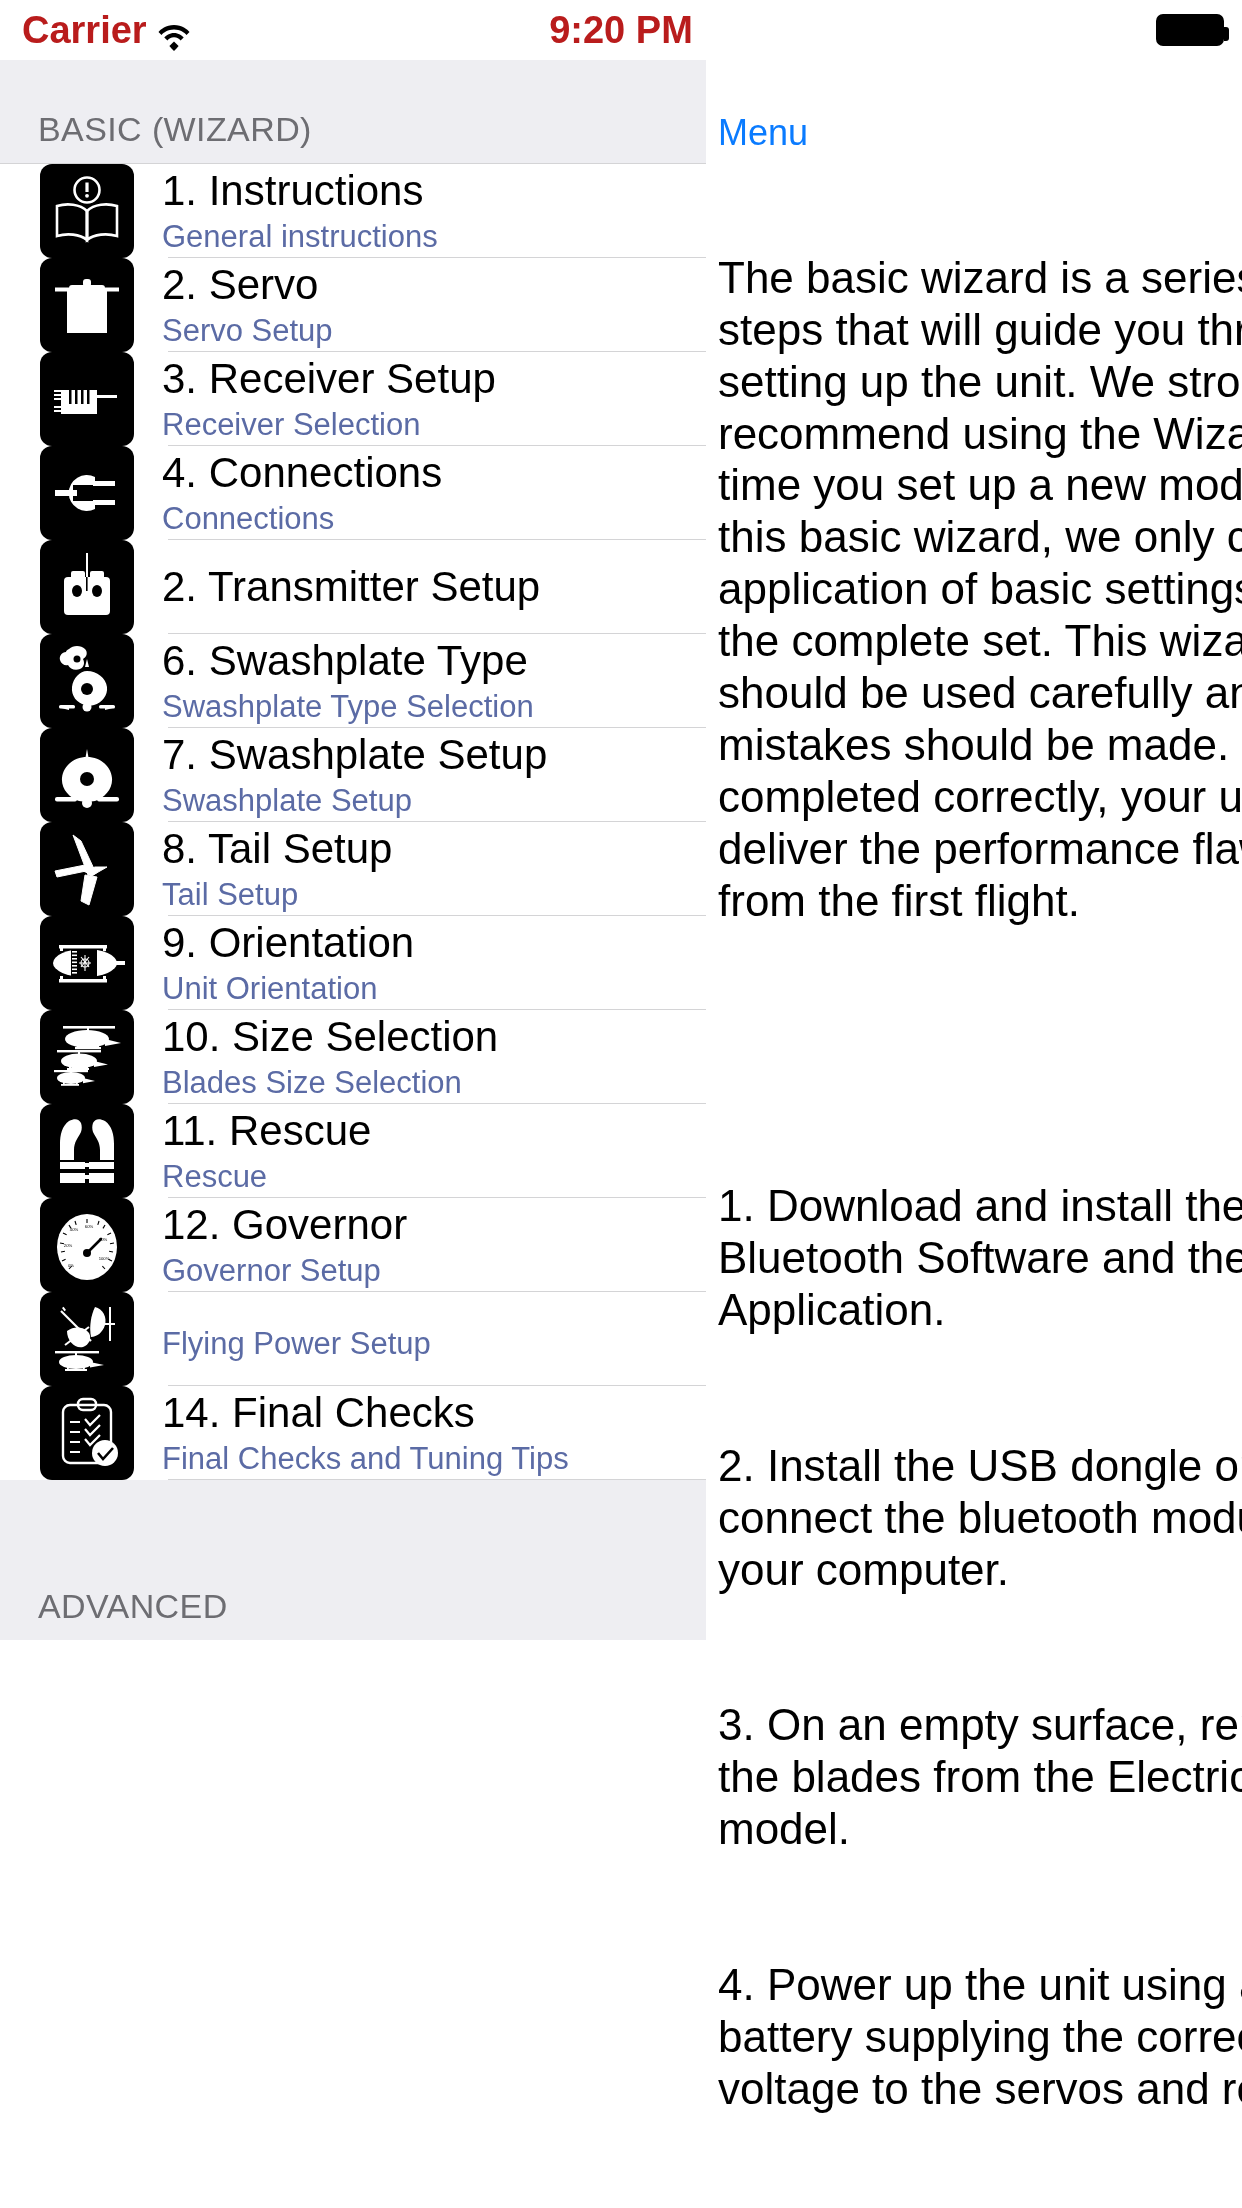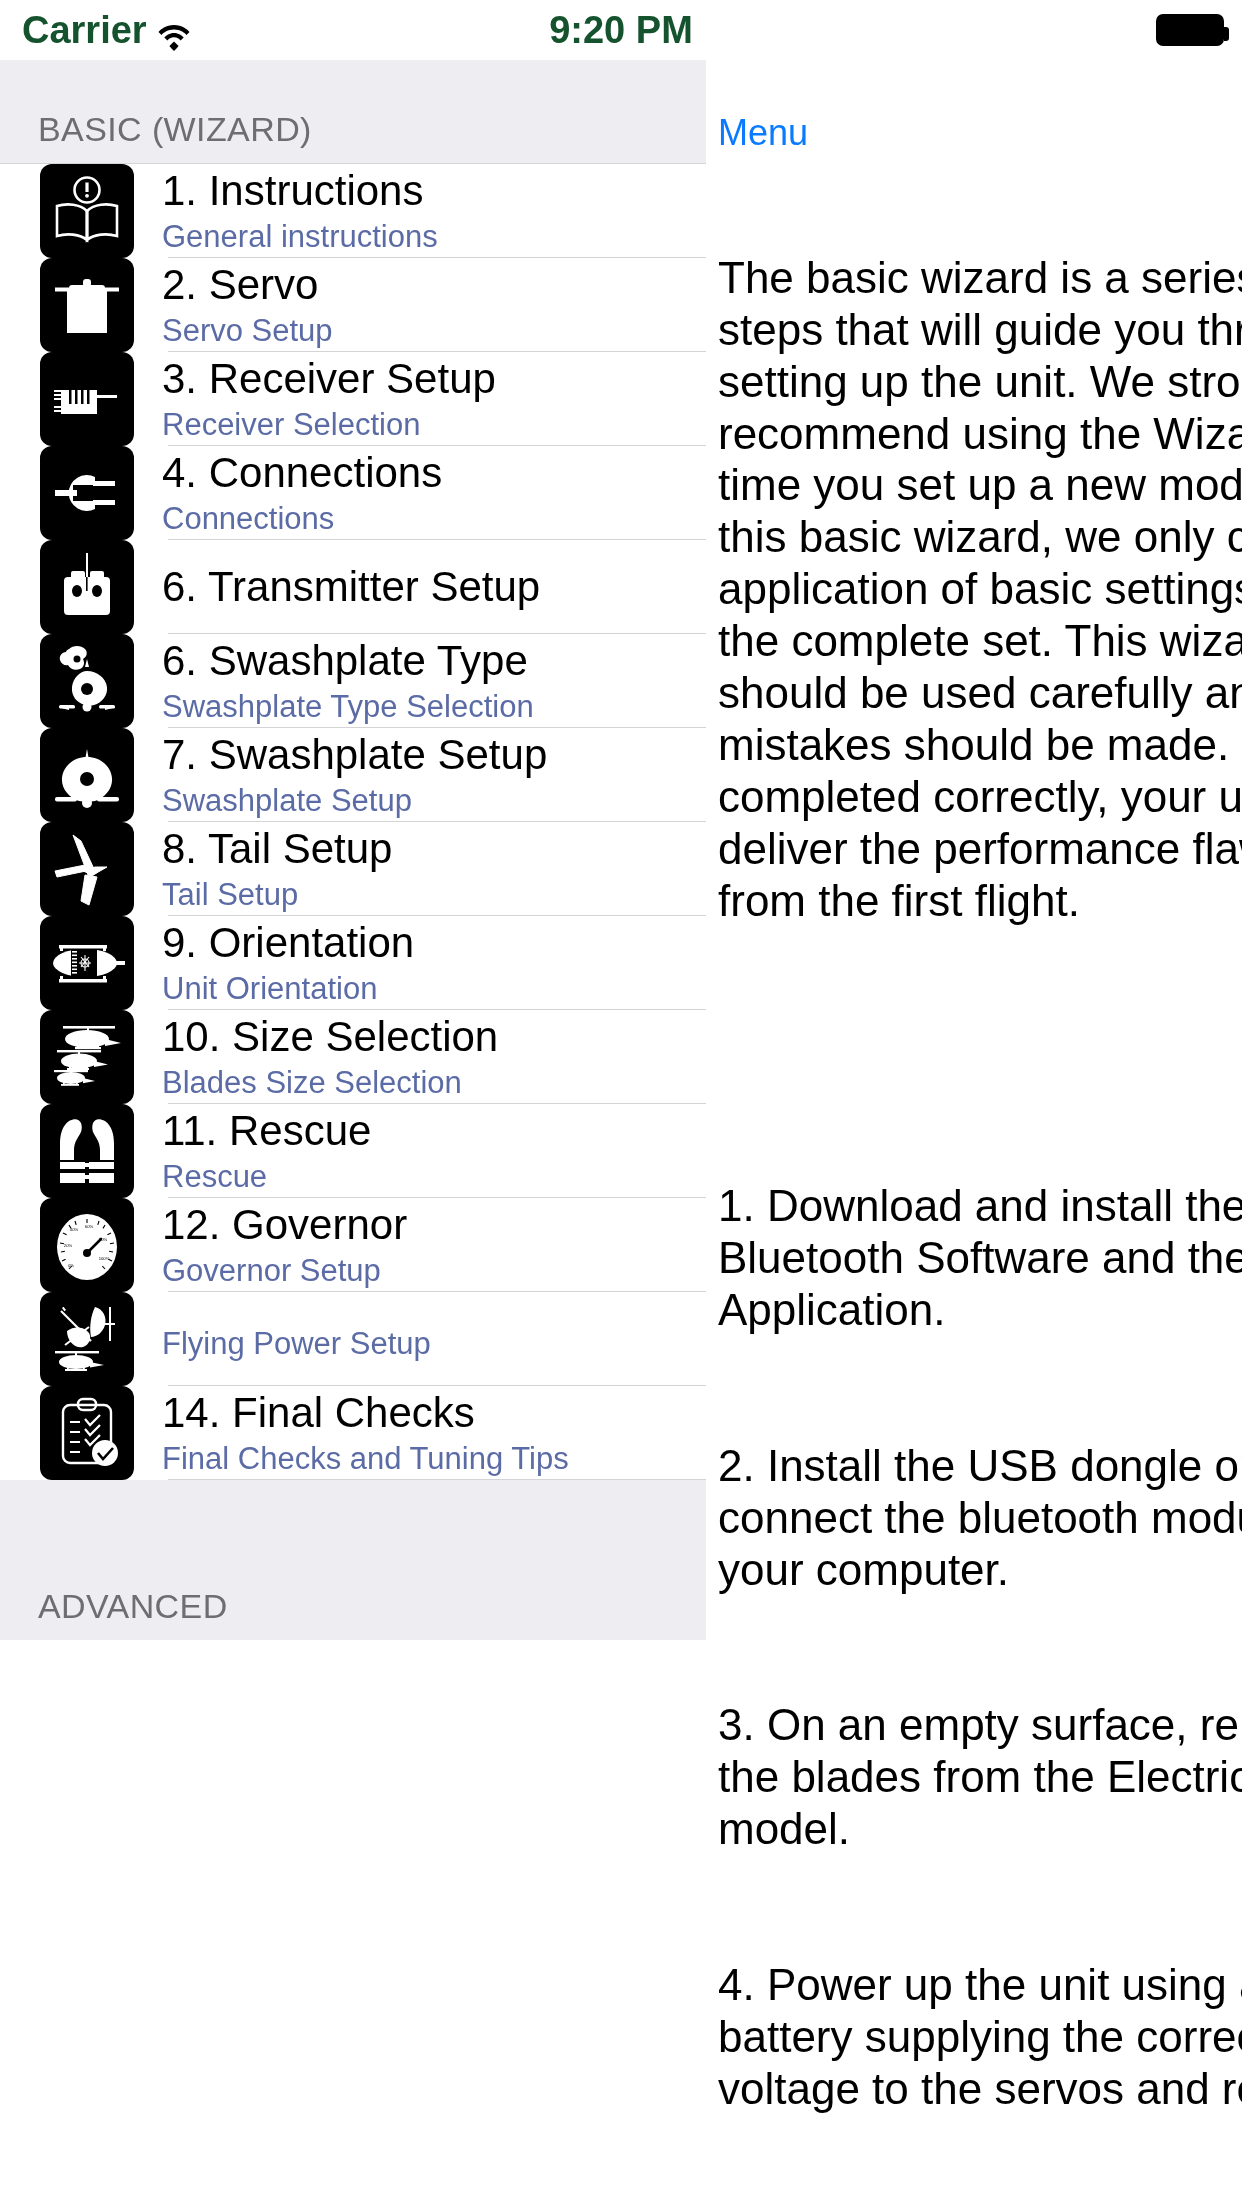--- a/index.html
+++ b/index.html
@@ -9,21 +9,21 @@
     font-family: "Liberation Sans", sans-serif;
     overflow: hidden;
   }
 
   
   .status-bar {
     position: absolute; left: 0; top: 0;
     width: 1242px; height: 60px;
     background: #ffffff;
     display: flex; align-items: center;
-    font-size: 38px; font-weight: 600; color: #14532d;
+    font-size: 38px; font-weight: 600; color: #b91c1c;
   }
   .sb-left { position:absolute; left: 22px; display:flex; align-items:center; gap:10px; }
   .sb-center { position:absolute; left:0; right:0; text-align:center; }
   .sb-right { position:absolute; right: 18px; display:flex; align-items:center; }
   .wifi-icon { display:inline-block; width:34px; height:30px; position:relative; top:2px; }
   .battery {
     width: 68px; height: 32px; border: 4px solid #000; border-radius: 7px;
     background: #000; position: relative;
   }
   .battery::after {
@@ -218,21 +218,21 @@
           <rect x="41" y="8" width="2" height="36" fill="#fff"></rect>
           <rect x="19" y="32" width="46" height="38" rx="4" fill="#fff"></rect>
           <rect x="26" y="26" width="14" height="8" rx="2" fill="#fff"></rect>
           <rect x="45" y="26" width="14" height="8" rx="2" fill="#fff"></rect>
           <ellipse cx="32" cy="46" rx="5" ry="6" fill="#000"></ellipse>
           <ellipse cx="52" cy="46" rx="5" ry="6" fill="#000"></ellipse>
           <rect x="41" y="32" width="1.6" height="14" fill="#000"></rect>
         </svg>
       </div>
       <div class="row-text">
-        <div class="row-title">6. Transmitter Setup</div>
+        <div class="row-title">2. Transmitter Setup</div>
       </div>
       <div class="row-sep"></div>
     </div>
 
     <div class="row">
       <div class="row-icon">
         <svg viewBox="0 0 84 84">
           <g fill="#fff">
             <path d="M24 10 c4-4 12-4 16 0 c3 3 2 8-2 10 c2 4 1 8-3 10 c-5 2-10 0-12-4 c-3 1-7-1-8-5 c-1-4 2-8 6-8 c0-1 1-2 3-3 Z"></path>
             <circle cx="32" cy="20" r="3.5" fill="#000"></circle>

